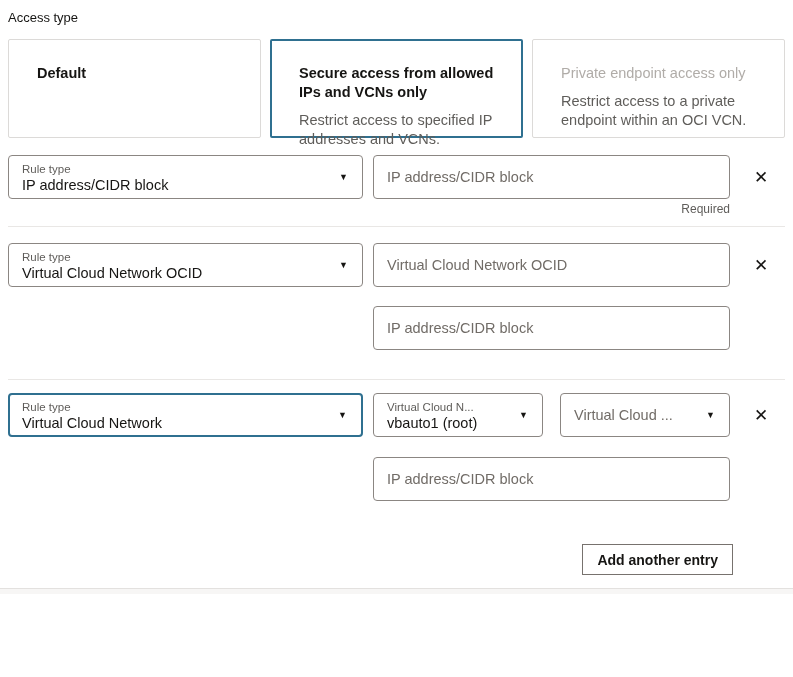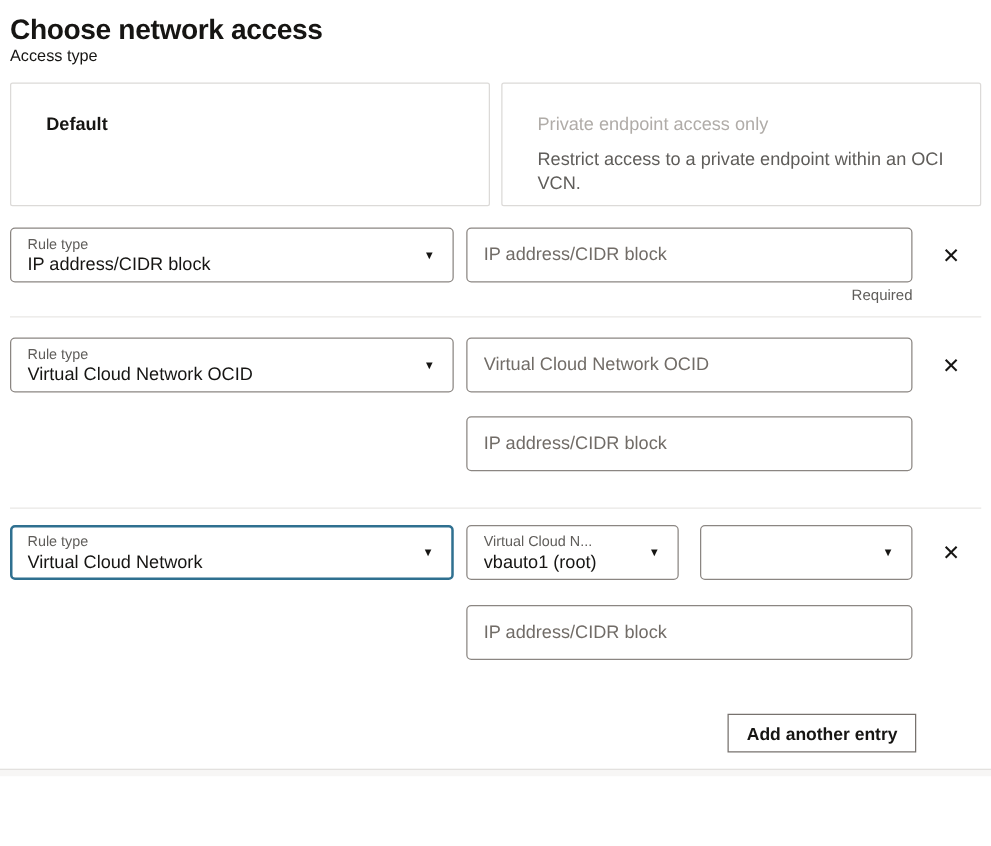--- a/index.html
+++ b/index.html
@@ -65,27 +65,30 @@
   .add-btn{height:31px;padding:0 14px;background:#fff;border:1px solid #77726e;border-radius:0;
     font-size:14px;font-weight:700;color:var(--text);font-family:"Liberation Sans", sans-serif;cursor:pointer;}
 
   .footer{margin-top:13px;border-top:1px solid #e3e1df;height:6px;background:#f7f6f5;}
 </style>
 </head>
 <body>
 
 <div class="page">
 
-  <h1>Choose network access</h1>
 
   <div class="access-type-label">Access type</div>
 
   <div class="cards">
     <div class="card">
       <div class="card-title">Default</div>
+    </div>
+    <div class="card selected">
+      <div class="card-title">Secure access from allowed IPs and VCNs only</div>
+      <div class="card-desc">Restrict access to specified IP addresses and VCNs.</div>
     </div>
     <div class="card disabled">
       <div class="card-title">Private endpoint access only</div>
       <div class="card-desc">Restrict access to a private endpoint within an OCI VCN.</div>
     </div>
   </div>
 
   <div class="rule-row r1">
     <div class="rule-select">
       <span class="flabel">Rule type</span>
@@ -128,20 +131,21 @@
       <span class="caret">▼</span>
     </div>
     <div class="mid">
       <div class="small-row">
         <div class="small-select">
           <span class="flabel">Virtual Cloud N...</span>
           <span class="fvalue">vbauto1 (root)</span>
           <span class="caret">▼</span>
         </div>
         <div class="small-select placeholder-only">
+          <span class="pvalue">Virtual Cloud ...</span>
           <span class="caret">▼</span>
         </div>
       </div>
       <div class="gap20"></div>
       <input class="text-field" type="text" placeholder="IP address/CIDR block" style="">
     </div>
     <button class="xbtn">
         <span>✕</span>
       </button>
   </div>

